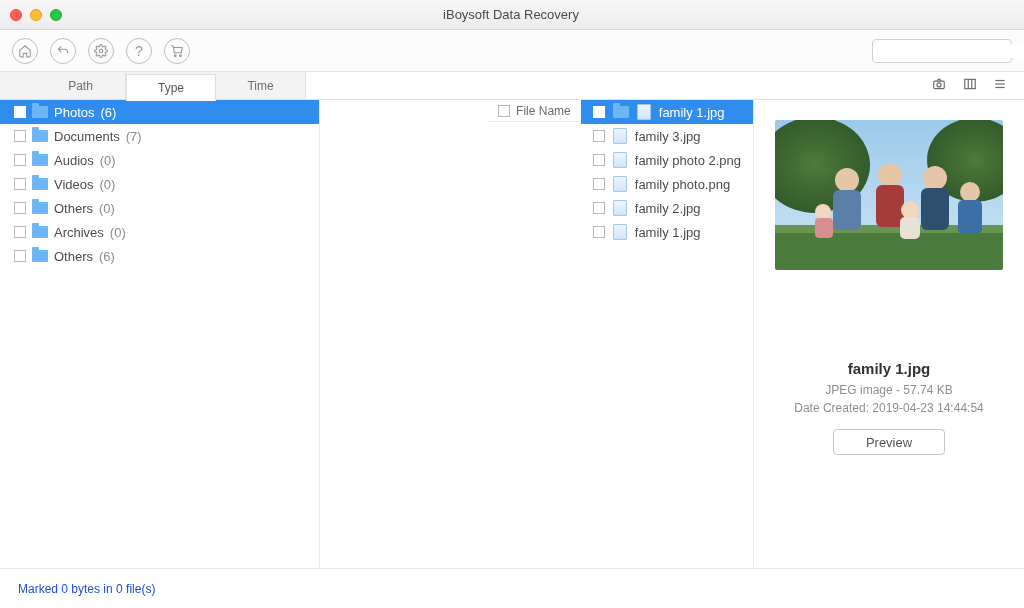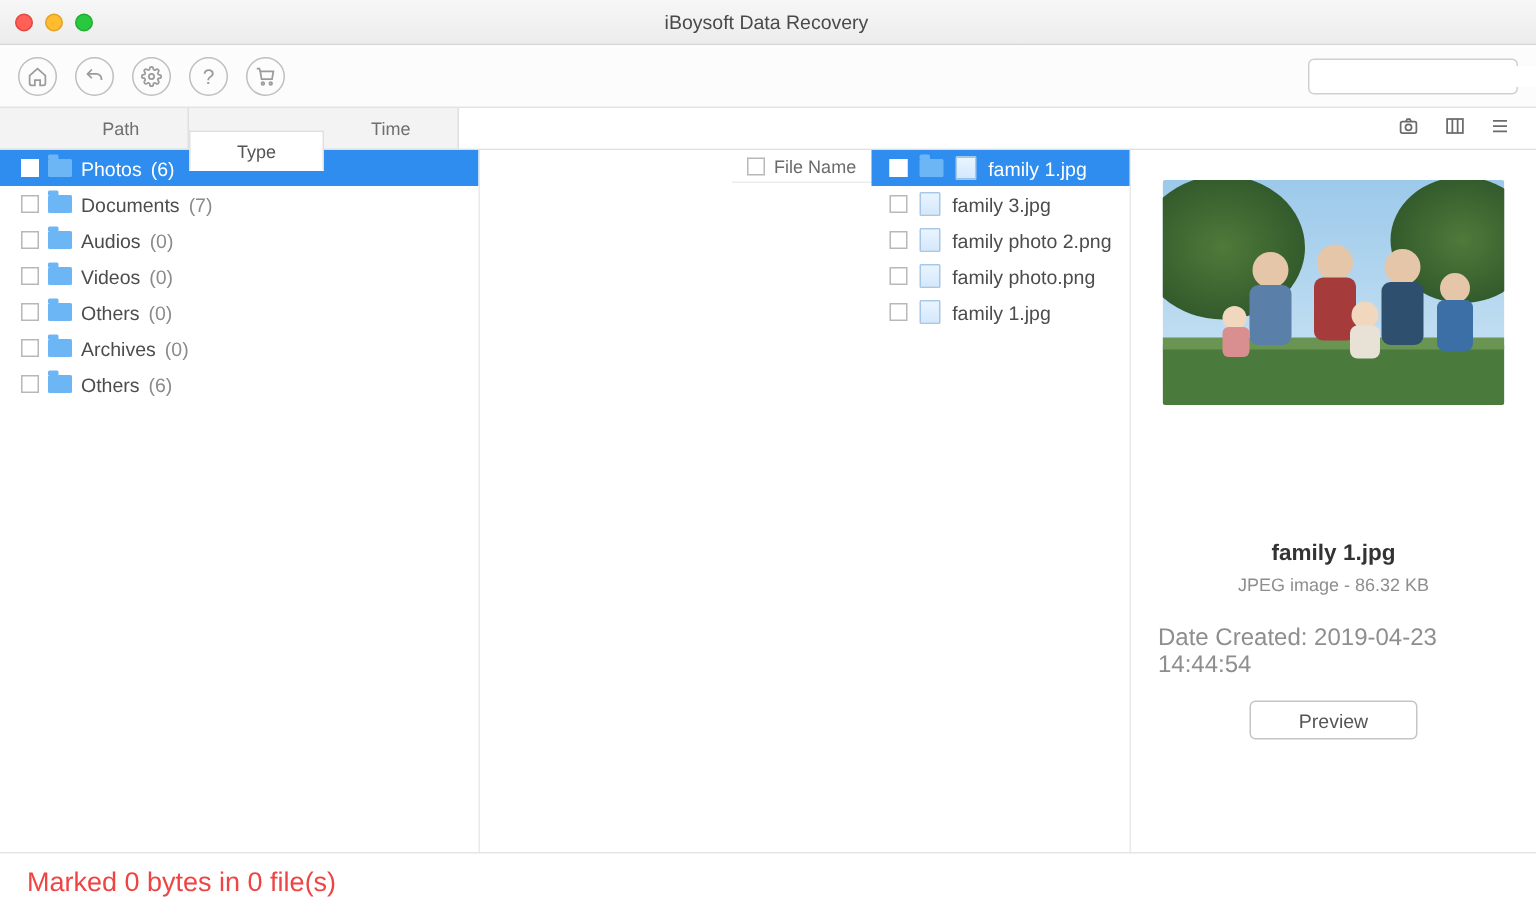--- a/index.html
+++ b/index.html
@@ -19,21 +19,21 @@
   .tb-icon { width: 26px; height: 26px; border: 1.5px solid #bfbfbf; border-radius: 50%; display:flex; align-items:center; justify-content:center; color:#9b9b9b; font-size:14px; cursor:pointer;}
   .tb-spacer { flex: 1; }
   .searchbox { width: 140px; height: 24px; border: 1px solid #d0d0d0; border-radius: 4px; display: flex; align-items:center; padding: 0 6px; color:#b6b6b6; background:#fff;}
   .searchbox svg { width:12px; height:12px; }
   .searchbox input { border:none; outline:none; flex:1; font-size:12px; margin-left:4px;}
 
   
   .tabrow { height: 28px; display:flex; align-items:stretch; background:#f3f3f3; border-bottom:1px solid #e0e0e0;}
   .tabs { display:flex;padding-left:36px; }
   .tab { width: 90px; display:flex; align-items:center; justify-content:center; font-size:12px; color:#6f6f6f; border-right:1px solid #e0e0e0; cursor:pointer;}
-  .tab.active { background:#fff; border-top:1px solid #e0e0e0; border-left:1px solid #e0e0e0; border-right:1px solid #e0e0e0; color:#555; position:relative; top:15px; border-bottom:1px solid #fff;}
+  .tab.active { background:#fff; border-top:1px solid #e0e0e0; border-left:1px solid #e0e0e0; border-right:1px solid #e0e0e0; color:#555; position:relative; top:2px; border-bottom:1px solid #fff;}
   .tabrow .grow { flex:1; background:#fff; }
   .viewbtns { display:flex; align-items:center; gap:14px; padding-right:16px; background:#fff; color:#6b6b6b;}
   .viewbtns span { cursor:pointer; font-size:15px; }
 
   
   .main { display:flex; height: calc(608px - 30px - 42px - 28px - 40px); }
   .sidebar { width: 320px; border-right:1px solid #eaeaea; overflow:auto; }
   .side-item { display:flex; align-items:center; height:24px; padding:12px 14px; font-size:13px; color:#4c4c4c; gap:6px; cursor:pointer;}
   .side-item.selected { background:#2f8def; color:#fff; }
   .chk { width:12px; height:12px; border:1px solid #b8b8b8; background:#fff; flex:none;}
@@ -50,26 +50,26 @@
   .file-item.selected { background:#2f8def; color:#fff; }
   .file-item.selected .chk { border-color:#fff;}
   .ficon { width:14px; height:16px; border:1px solid #a7c7e7; background:linear-gradient(#eaf4ff,#d3e8fb); flex:none; border-radius:1px;}
   .file-item .foldicon { width:16px; height:12px; }
 
   .preview { width: 270px; padding: 20px 18px 10px; display:flex; flex-direction:column; align-items:center; }
   .pimg { width: 228px; height: 150px; border-radius:2px; overflow:hidden; position:relative; }
   .pimg svg { width:100%; height:100%; display:block;}
   .pname { margin-top: 90px; font-size:15px; font-weight:600; color:#333;}
   .pinfo { font-size:12px; color:#8e8e8e; margin-top:6px;}
-  .pdate { font-size:16px; color:#8e8e8e; margin-top:20px;}
+  .pdate { font-size:12px; color:#8e8e8e; margin-top:4px;}
   .pbtn { margin-top:14px; width:112px; height:26px; border:1px solid #c5c5c5; border-radius:4px; background:#fff; font-size:13px; color:#555; cursor:pointer;}
 
   
   .footer { height:40px; border-top:1px solid #e6e6e6; display:flex; align-items:center; padding:0 18px; }
-  .footer .status { font-size:18px; color:#ef4444; }
+  .footer .status { font-size:12px; color:#1d4ed8; }
   .footer .grow { flex:1;}
   .recover-wrap { border:2px solid #ff5a36; padding:3px; border-radius:2px;}
   .recover { width:94px; height:28px; background:#4ea3f3; border:none; border-radius:4px; color:#fff; font-size:14px; cursor:pointer;}
 </style>
 </head>
 <body>
 
 <div class="titlebar">
   <div class="traffic">
     <span class="dot-red"></span>
@@ -210,20 +210,25 @@
       </div>
       <div class="file-item">
         <span class="chk"></span>
         <span class="ficon"></span>
         <span>family photo 2.png</span>
       </div>
       <div class="file-item">
         <span class="chk"></span>
         <span class="ficon"></span>
         <span>family photo.png</span>
+      </div>
+      <div class="file-item">
+        <span class="chk"></span>
+        <span class="ficon"></span>
+        <span>family 2.jpg</span>
       </div>
       <div class="file-item">
         <span class="chk"></span>
         <span class="ficon"></span>
         <span>family 1.jpg</span>
       </div>
     </div>
   </div>
 
   <div class="preview">
@@ -261,21 +266,21 @@
 
           <circle cx="195" cy="72" r="10" fill="#e6c6a8"></circle>
           <rect x="183" y="80" width="24" height="34" rx="5" fill="#3b6fa5"></rect>
 
           <circle cx="48" cy="92" r="8" fill="#f1d7bd"></circle>
           <rect x="40" y="98" width="18" height="20" rx="4" fill="#d98f8f"></rect>
         </g>
       </svg>
     </div>
     <div class="pname">family 1.jpg</div>
-    <div class="pinfo">JPEG image - 86.32 KB</div>
+    <div class="pinfo">JPEG image - 57.74 KB</div>
     <div class="pdate">Date Created: 2019-04-23 14:44:54</div>
     <button class="pbtn">Preview</button>
   </div>
 
 </div>
 
 <div class="footer">
   <div class="status">Marked 0 bytes in 0 file(s)</div>
   <div class="grow"></div>
 </div>

